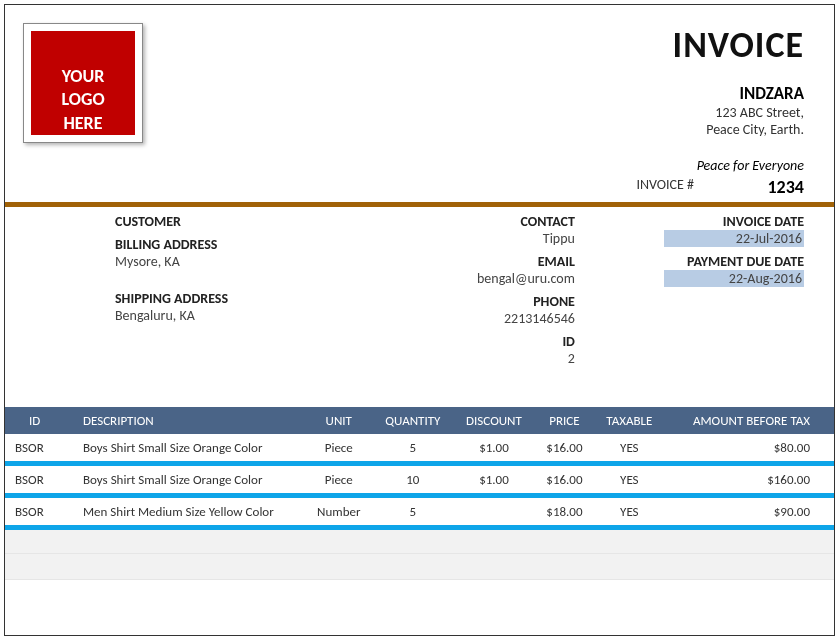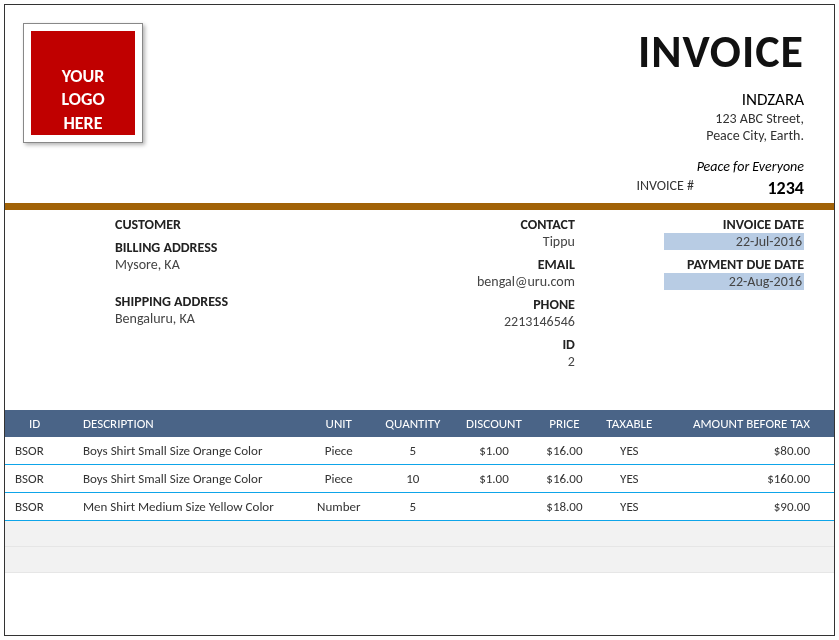--- a/index.html
+++ b/index.html
@@ -43,49 +43,49 @@
     display: flex;
     align-items: flex-end;
     justify-content: center;
     text-align: center;
     line-height: 1.3;
   }
   .title-block {
     text-align: right;
   }
   .invoice-title {
-    font-size: 46px;
+    font-size: 36px;
     font-weight: bold;
     color: #111;
     letter-spacing: 1px;
   }
   .company-name {
     font-size: 17px;
-    font-weight: normal;
-    margin-top: 10px;
+    font-weight: bold;
+    margin-top: 16px;
   }
   .company-addr {
     font-size: 14px;
     color: #333;
   }
   .tagline-row {
     display: flex;
     justify-content: flex-end;
     padding-right: 30px;
     margin-top: 6px;
   }
   .tagline {
     font-style: italic;
     font-size: 14px;
   }
   .invoice-num-row {
     display: flex;
     justify-content: flex-end;
     padding-right: 30px;
-    border-bottom: 7px solid #a16207;
+    border-bottom: 5px solid #a16207;
     padding-bottom: 4px;
     margin-top: 2px;
     font-size: 14px;
   }
   .invoice-num-label {
     color: #333;
     margin-right: 10px;
   }
   .invoice-num-val {
     font-weight: bold;
@@ -135,21 +135,21 @@
   thead th {
     padding: 6px 8px;
     font-weight: normal;
     text-align: center;
   }
   thead th:first-child { padding-left: 24px; text-align: left; width: 70px; }
   thead th:nth-child(2) { text-align: left; width: 230px; }
   thead th:last-child { padding-right: 24px; text-align: right; }
   tbody td {
     padding: 6px 8px;
-    border-bottom: 1px solid #0ea5e9;
+    border-bottom: 5px solid #0ea5e9;
     color: #333;
     text-align: center;
   }
   tbody td:first-child { padding-left: 10px; text-align: left; }
   tbody td:nth-child(2) { text-align: left; }
   tbody td:last-child { padding-right: 24px; text-align: right; }
   tbody tr.empty td {
     height: 26px;
     background: #f2f2f2;
     border-bottom: 1px solid #e6e6e6;

